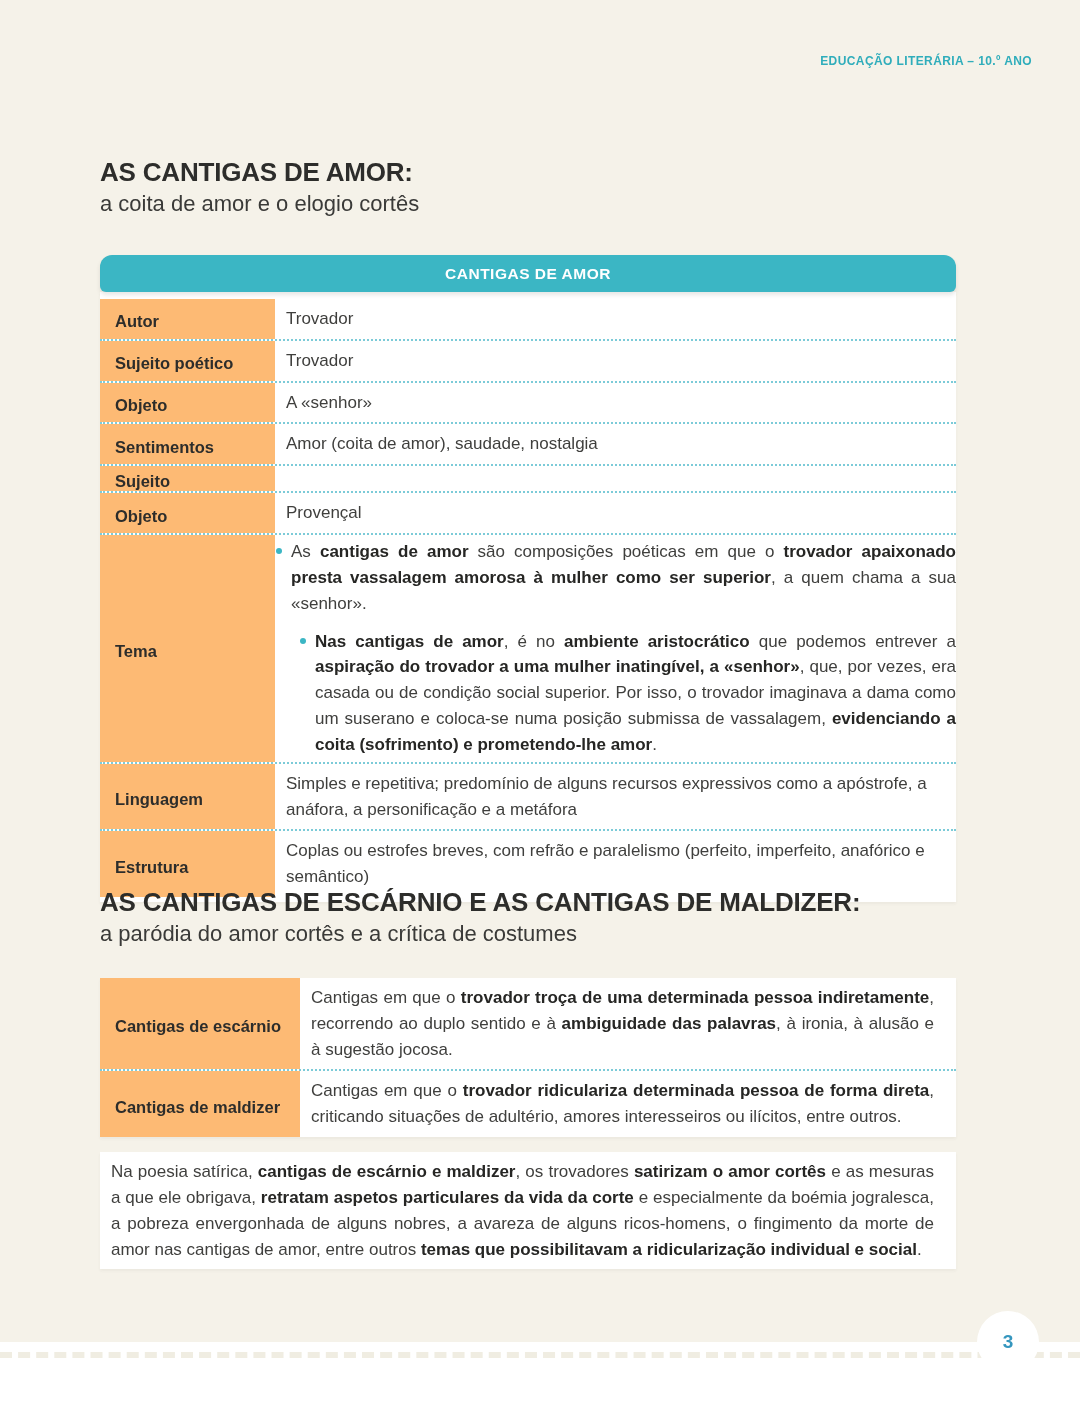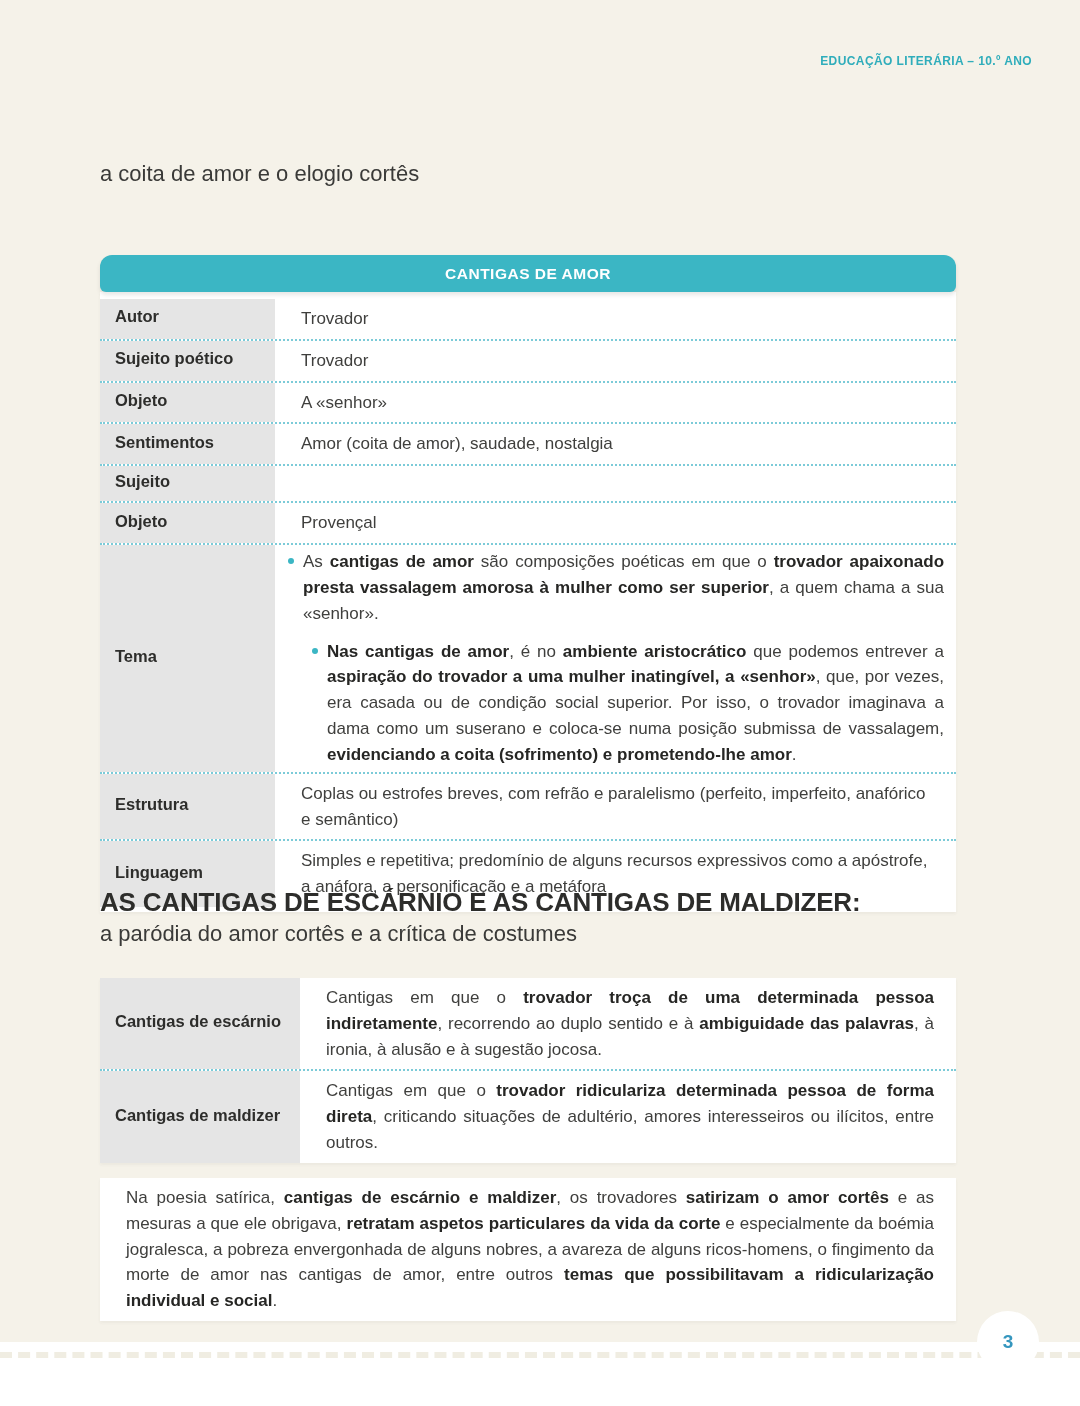--- a/index.html
+++ b/index.html
@@ -33,34 +33,34 @@
     color: #ffffff; font-weight: 700; font-size: 15.5px; letter-spacing: 0.5px;
     box-shadow: 0 3px 4px rgba(60,60,50,0.12);
     position: relative; z-index: 2;
   }
   .rows-block { background: #ffffff; box-shadow: 0 2px 3px rgba(60,60,50,0.05); }
   .t1 .rows-block { padding: 7px 0 5px 0; }
   .row { display: flex; align-items: stretch; }
   .row + .row { border-top: 2px dotted #7ccbd8; }
   .cell-label {
     width: 175px; flex: 0 0 175px; box-sizing: border-box;
-    background: #e5e5e5; padding: 6px 10px 10px 15px;
+    background: #fdba74; padding: 6px 10px 0 15px;
     display: flex; align-items: center;
     font-weight: 700; font-size: 16.5px; color: #2d2d2b;
   }
   .t2 .cell-label { width: 200px; flex: 0 0 200px; }
   .cell-value {
-    flex: 1; box-sizing: border-box; padding: 7px 22px 7px 26px;
+    flex: 1; box-sizing: border-box; padding: 7px 22px 7px 11px;
     font-size: 17px; color: #3f3f3d; line-height: 1.52;
     display: flex; flex-direction: column; justify-content: center;
   }
   .cell-value .para { margin: 0; }
   .justify .para, .justify .bullet-text { text-align: justify; }
   .b { font-weight: 700; color: #262624; }
-  .bullets { padding: 4px 12px; }
+  .bullets { padding: 4px 0; }
   .bullet { position: relative; padding-left: 16px; }
   .bullet + .bullet { margin-top: 12px; margin-left: 24px; }
   .dot {
     position: absolute; left: 1px; top: 9px;
     width: 6px; height: 6px; border-radius: 50%; background: #3bb6c4;
   }
   .bullet-text { display: block; }
   .gap-block { margin-top: 15px; }
   .bottom-band {
     position: absolute; left: 0; top: 1342px; width: 1080px; height: 64px;
@@ -76,20 +76,21 @@
     display: flex; align-items: center; justify-content: center;
   }
   .page-num { color: #3596be; font-weight: 700; font-size: 19px; }
 </style>
 </head>
 <body>
 
 <div class="page-header">EDUCAÇÃO LITERÁRIA – 10.º ANO</div>
 
 <div class="section-title-block s1">
+  <h1 class="section-title">AS CANTIGAS DE AMOR:</h1>
   <p class="section-subtitle">a coita de amor e o elogio cortês</p>
 </div>
 
 <div class="table t1">
   <div class="table-header">CANTIGAS DE AMOR</div>
   <div class="rows-block">
 
     <div class="row">
       <div class="cell-label">Autor</div>
       <div class="cell-value">
@@ -137,30 +138,30 @@
           <span class="bullet-text"><span>As </span><span class="b">cantigas de amor</span><span> são composições poéticas em que o </span><span class="b">trovador apaixonado presta vassalagem amorosa à mulher como ser superior</span><span>, a quem chama a sua «senhor».</span></span>
         </div>
         <div class="bullet">
           <span class="dot"></span>
           <span class="bullet-text"><span class="b">Nas cantigas de amor</span><span>, é no </span><span class="b">ambiente aristocrático</span><span> que podemos entrever a </span><span class="b">aspiração do trovador a uma mulher inatingível, a «senhor»</span><span>, que, por vezes, era casada ou de condição social superior. Por isso, o trovador imaginava a dama como um suserano e coloca-se numa posição submissa de vassalagem, </span><span class="b">evidenciando a coita (sofrimento) e prometendo-lhe amor</span><span>.</span></span>
         </div>
       </div>
     </div>
 
     <div class="row">
+      <div class="cell-label">Linguagem</div>
+      <div class="cell-value">
+          <p class="para">Simples e repetitiva; predomínio de alguns recursos expressivos como a apóstrofe, a anáfora, a personificação e a metáfora</p>
+        </div>
+    </div>
+
+    <div class="row">
       <div class="cell-label">Estrutura</div>
       <div class="cell-value">
           <p class="para">Coplas ou estrofes breves, com refrão e paralelismo (perfeito, imperfeito, anafórico e semântico)</p>
-        </div>
-    </div>
-
-    <div class="row">
-      <div class="cell-label">Linguagem</div>
-      <div class="cell-value">
-          <p class="para">Simples e repetitiva; predomínio de alguns recursos expressivos como a apóstrofe, a anáfora, a personificação e a metáfora</p>
         </div>
     </div>
 
   </div>
 </div>
 
 <div class="section-title-block s2">
   <h1 class="section-title">AS CANTIGAS DE ESCÁRNIO E AS CANTIGAS DE MALDIZER:</h1>
   <p class="section-subtitle">a paródia do amor cortês e a crítica de costumes</p>
 </div>

